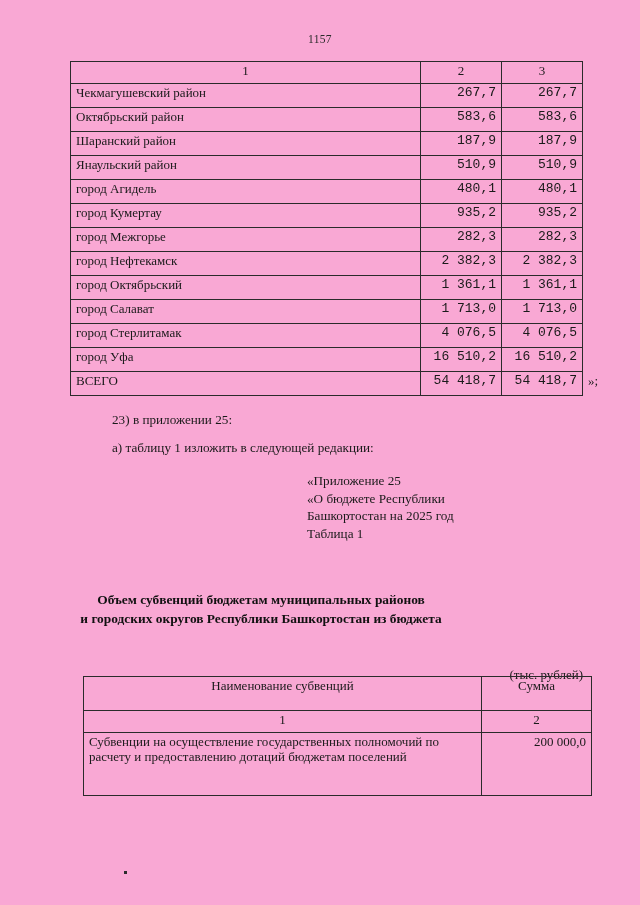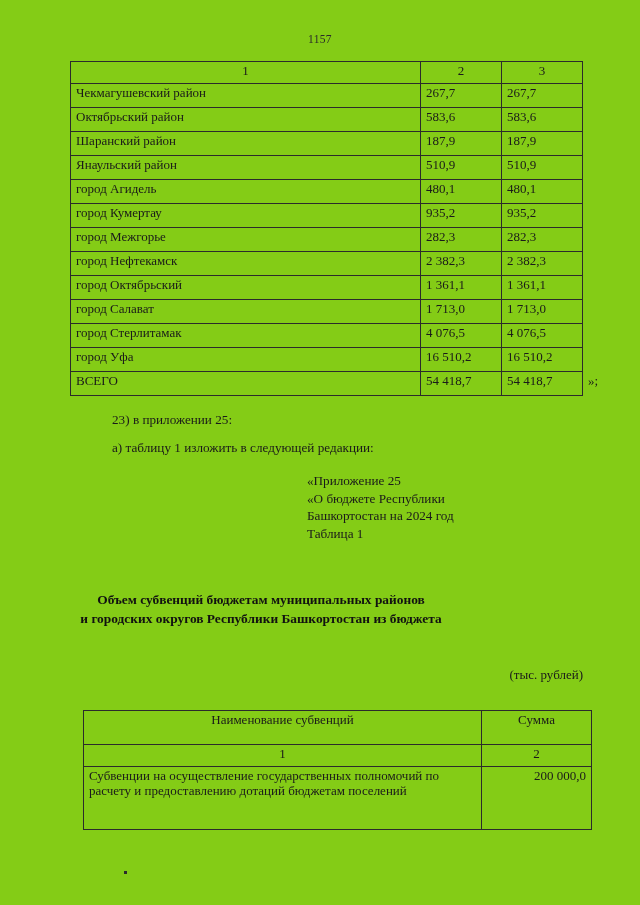--- a/index.html
+++ b/index.html
@@ -4,21 +4,21 @@
 <style>
   html, body {
     margin: 0;
     padding: 0;
     background: #ffffff;
   }
   .page {
     position: relative;
     width: 640px;
     height: 905px;
-    background: #84cc16;
+    background: #f9a8d4;
     font-family: "Liberation Serif", "DejaVu Serif", serif;
     color: #1a1a1a;
     overflow: hidden;
   }
 
   
   .page-number {
     position: absolute;
     top: 33px;
     left: 0;
@@ -52,21 +52,21 @@
   .t1-col-name { width: 350px; text-align: left; }
   .t1-col-num  { width: 81px;  text-align: right; }
 
   .hdr-num {
     text-align: center !important;
     font-weight: bold;
     font-size: 13px;
     height: 16px;
   }
   .cell-name { text-align: left; height: 18px; }
-  .cell-val  { height: 18px; white-space: nowrap; }
+  .cell-val  { text-align: right; height: 18px; white-space: nowrap; font-family: Liberation Mono, monospace; }
   .row-total td { font-weight: bold; }
 
   .closing-quote {
     position: absolute;
     left: 588px;
     top: 373px;
     font-size: 13px;
     color: #1a1a1a;
   }
 
@@ -113,21 +113,21 @@
     right: 57px;
     top: 667px;
     font-size: 13px;
     color: #1a1a1a;
   }
 
   
   .table2-wrap {
     position: absolute;
     left: 70px;
-    top: 710px;
+    top: 676px;
     width: 508px;
     padding-left: 13px;
   }
   .t2-col-name { width: 398px; }
   .t2-col-sum  { width: 110px; }
   .t2-hdr td {
     text-align: center;
     font-weight: bold;
     font-size: 13.2px;
     height: 28px;
@@ -261,21 +261,21 @@
   </div>
 
   <div class="closing-quote">»;</div>
 
   <div class="para para-1">23) в приложении 25:</div>
   <div class="para para-2">а) таблицу 1 изложить в следующей редакции:</div>
 
   <div class="ref-block">
     <div>«Приложение 25</div>
     <div>«О бюджете Республики</div>
-    <div>Башкортостан на 2024 год</div>
+    <div>Башкортостан на 2025 год</div>
     <div>Таблица 1</div>
   </div>
 
   <div class="doc-title">
     <div>Объем субвенций бюджетам муниципальных районов</div>
     <div>и городских округов Республики Башкортостан из бюджета</div>
   </div>
 
   <div class="units-note">(тыс. рублей)</div>
 

